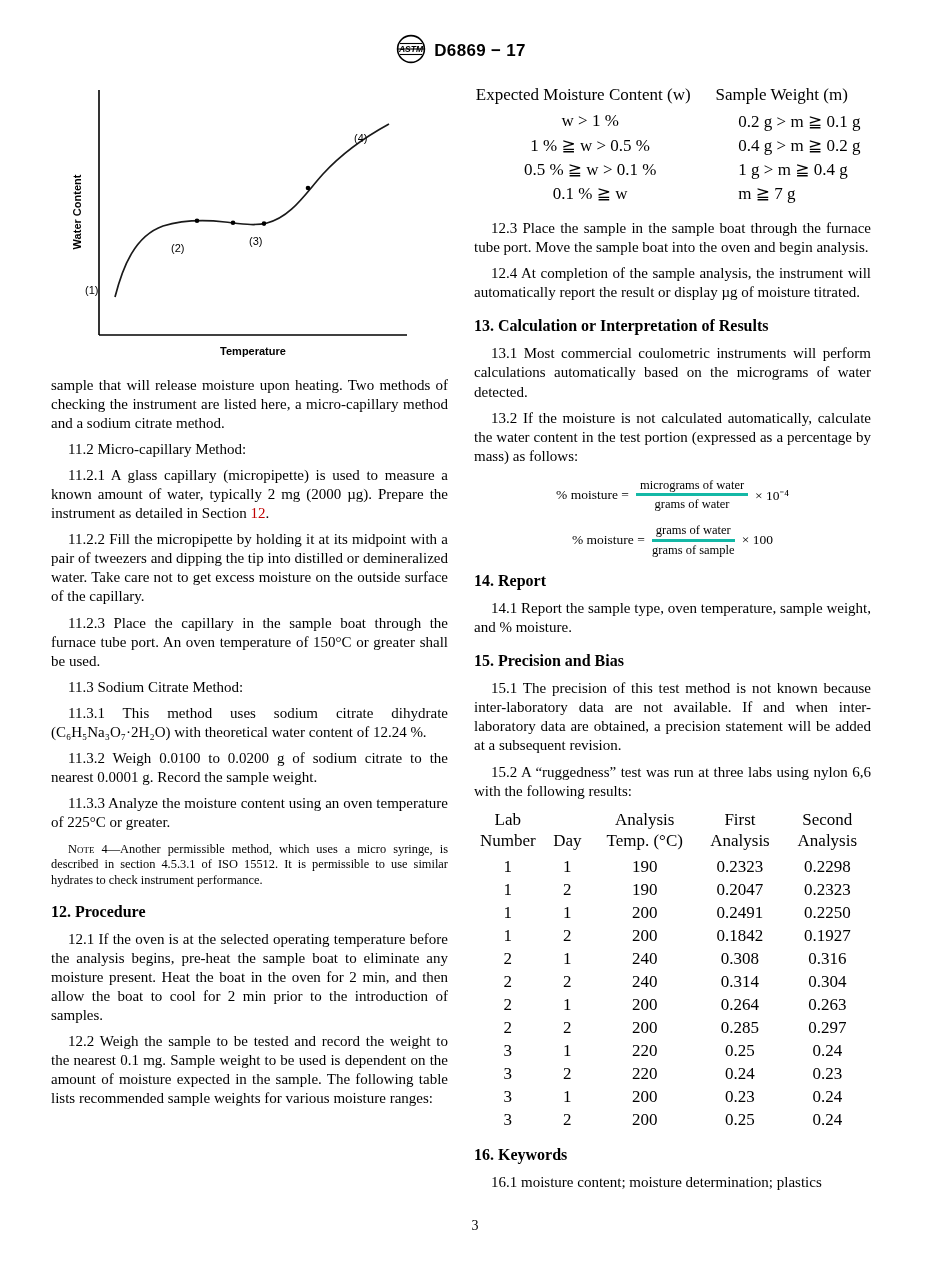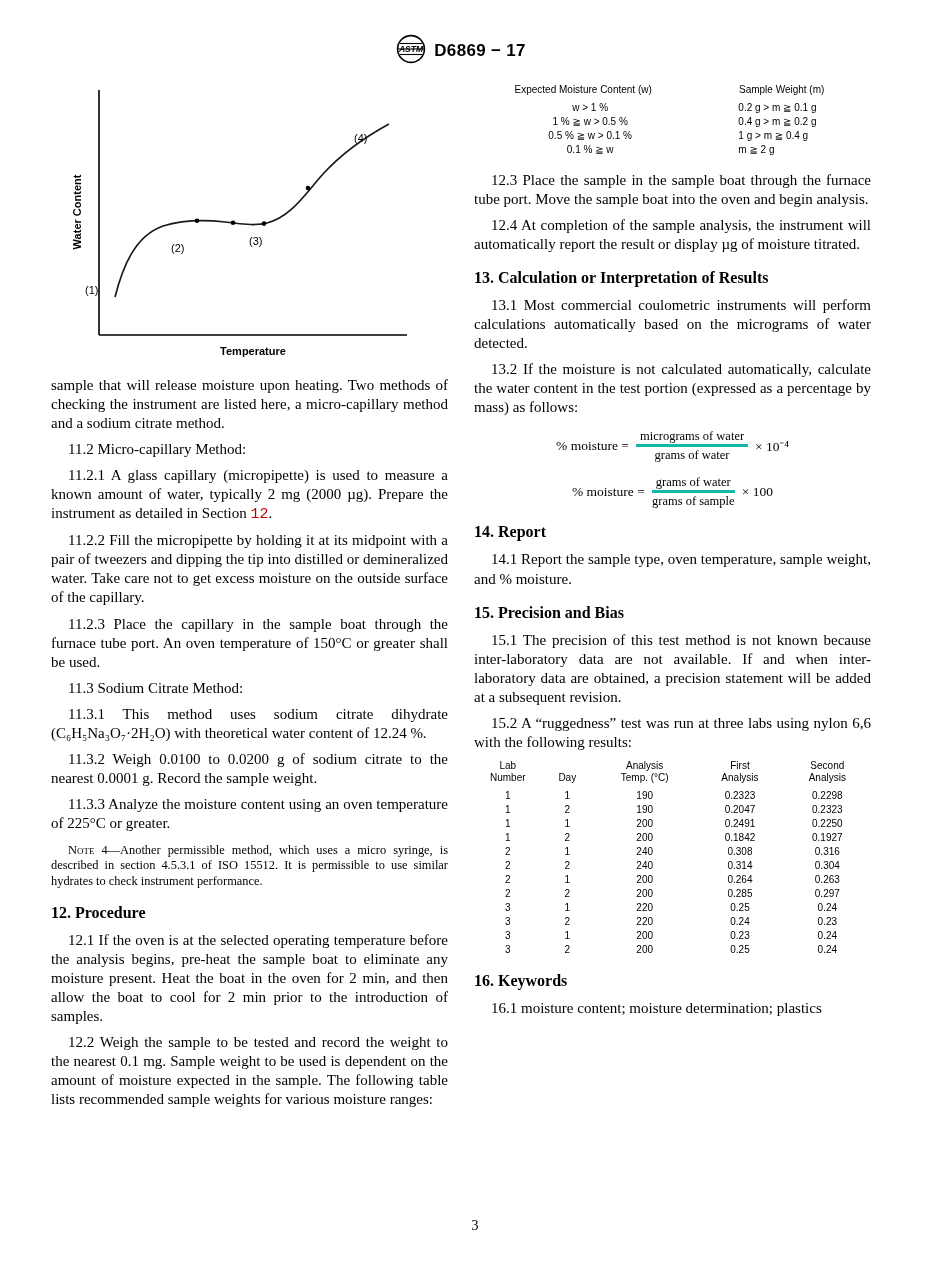--- a/index.html
+++ b/index.html
@@ -13,30 +13,30 @@
   .figure{margin:0 0 14px 0;}
   .chart{display:block;}
   .chart .axis-label{font:bold 11px "Liberation Sans",sans-serif;fill:#000;}
   .chart .pt{font:11px "Liberation Sans",sans-serif;fill:#000;}
   .figure figcaption{font-family:"Liberation Sans",sans-serif;font-weight:bold;font-size:12px;text-align:center;margin-top:9px;}
   
   .body-text p{font-size:15px;line-height:1.27;text-align:justify;margin:0 0 7px 0;text-indent:17px;}
   .body-text p.noindent{text-indent:0;}
   .body-text h3{font-size:16px;font-weight:bold;margin:15px 0 9px 0;text-align:left;}
   .it{}
-  .xref{color:#c00000;text-decoration:none;cursor:pointer;font-family:Liberation Mono, monospace;}
+  .xref{color:#c00000;text-decoration:none;cursor:pointer;}
   .note{font-size:12.4px !important;line-height:1.24 !important;margin:10px 0 9px 0 !important;}
   .sc{font-variant:small-caps;}
   
   .eq{display:flex;justify-content:center;align-items:center;gap:7px;font-size:13.5px;margin:12px 0;}
   .frac{display:inline-block;text-align:center;font-size:12.5px;line-height:1.15;vertical-align:middle;}
   .frac .num{display:block;border-bottom:3px solid #14b8a6;padding:0 4px 1px 4px;}
   .frac .den{display:block;padding-top:1px;}
   
-  .dtable{font-family:Liberation Sans, sans-serif;font-size:10px;width:100%;border-collapse:collapse;}
+  .dtable{font-family:Liberation Serif, serif;font-size:17px;width:100%;border-collapse:collapse;}
   .dtable th{font-weight:normal;text-align:center;vertical-align:bottom;line-height:1.25;padding:0 0 4px 0;white-space:pre-line;}
   .dtable td{padding:1.5px 0;}
   .moisture{margin:2px 0 14px 0;}
   .moisture td{text-align:left;}
   .moisture td:nth-child(1){padding-left:14px;text-align:center;}
   .moisture td:nth-child(2){padding-left:46px;}
   .ruggedness{margin:8px 0 14px 0;}
   .ruggedness td{text-align:center;}
   .page-footer{position:absolute;left:0;right:0;bottom:38px;text-align:center;font-size:14px;}
 </style>
@@ -128,21 +128,21 @@
             <tr>
               <td>1 % ≧ w &gt; 0.5 %</td>
               <td>0.4 g &gt; m ≧ 0.2 g</td>
             </tr>
             <tr>
               <td>0.5 % ≧ w &gt; 0.1 %</td>
               <td>1 g &gt; m ≧ 0.4 g</td>
             </tr>
             <tr>
               <td>0.1 % ≧ w</td>
-              <td>m ≧ 2 g</td>
+              <td>m ≧ 7 g</td>
             </tr>
           </tbody>
       </table>
 
       <section class="body-text">
         <p>12.3 Place the sample in the sample boat through the furnace tube port. Move the sample boat into the oven and begin analysis.</p>
         <p>12.4 At completion of the sample analysis, the instrument will automatically report the result or display µg of moisture titrated.</p>
 
         <h3>13. Calculation or Interpretation of Results</h3>
         <p>13.1 Most commercial coulometric instruments will perform calculations automatically based on the micrograms of water detected.</p>

